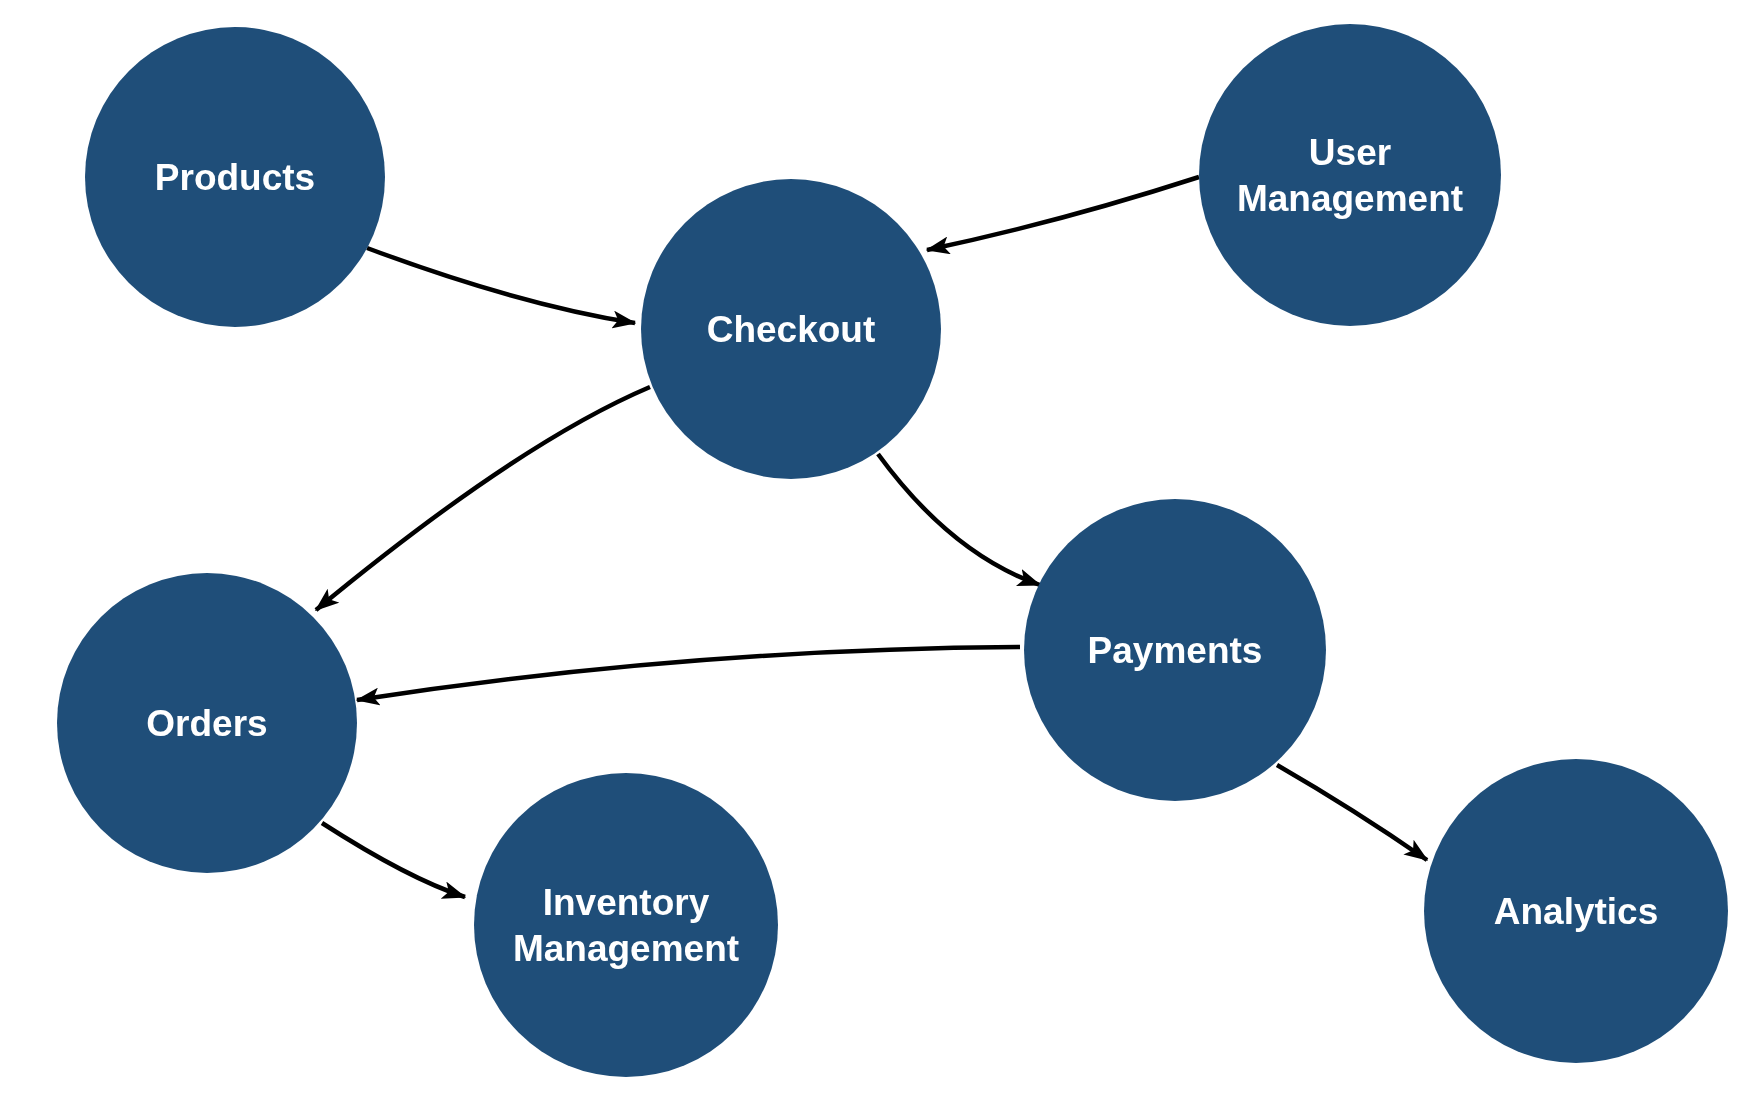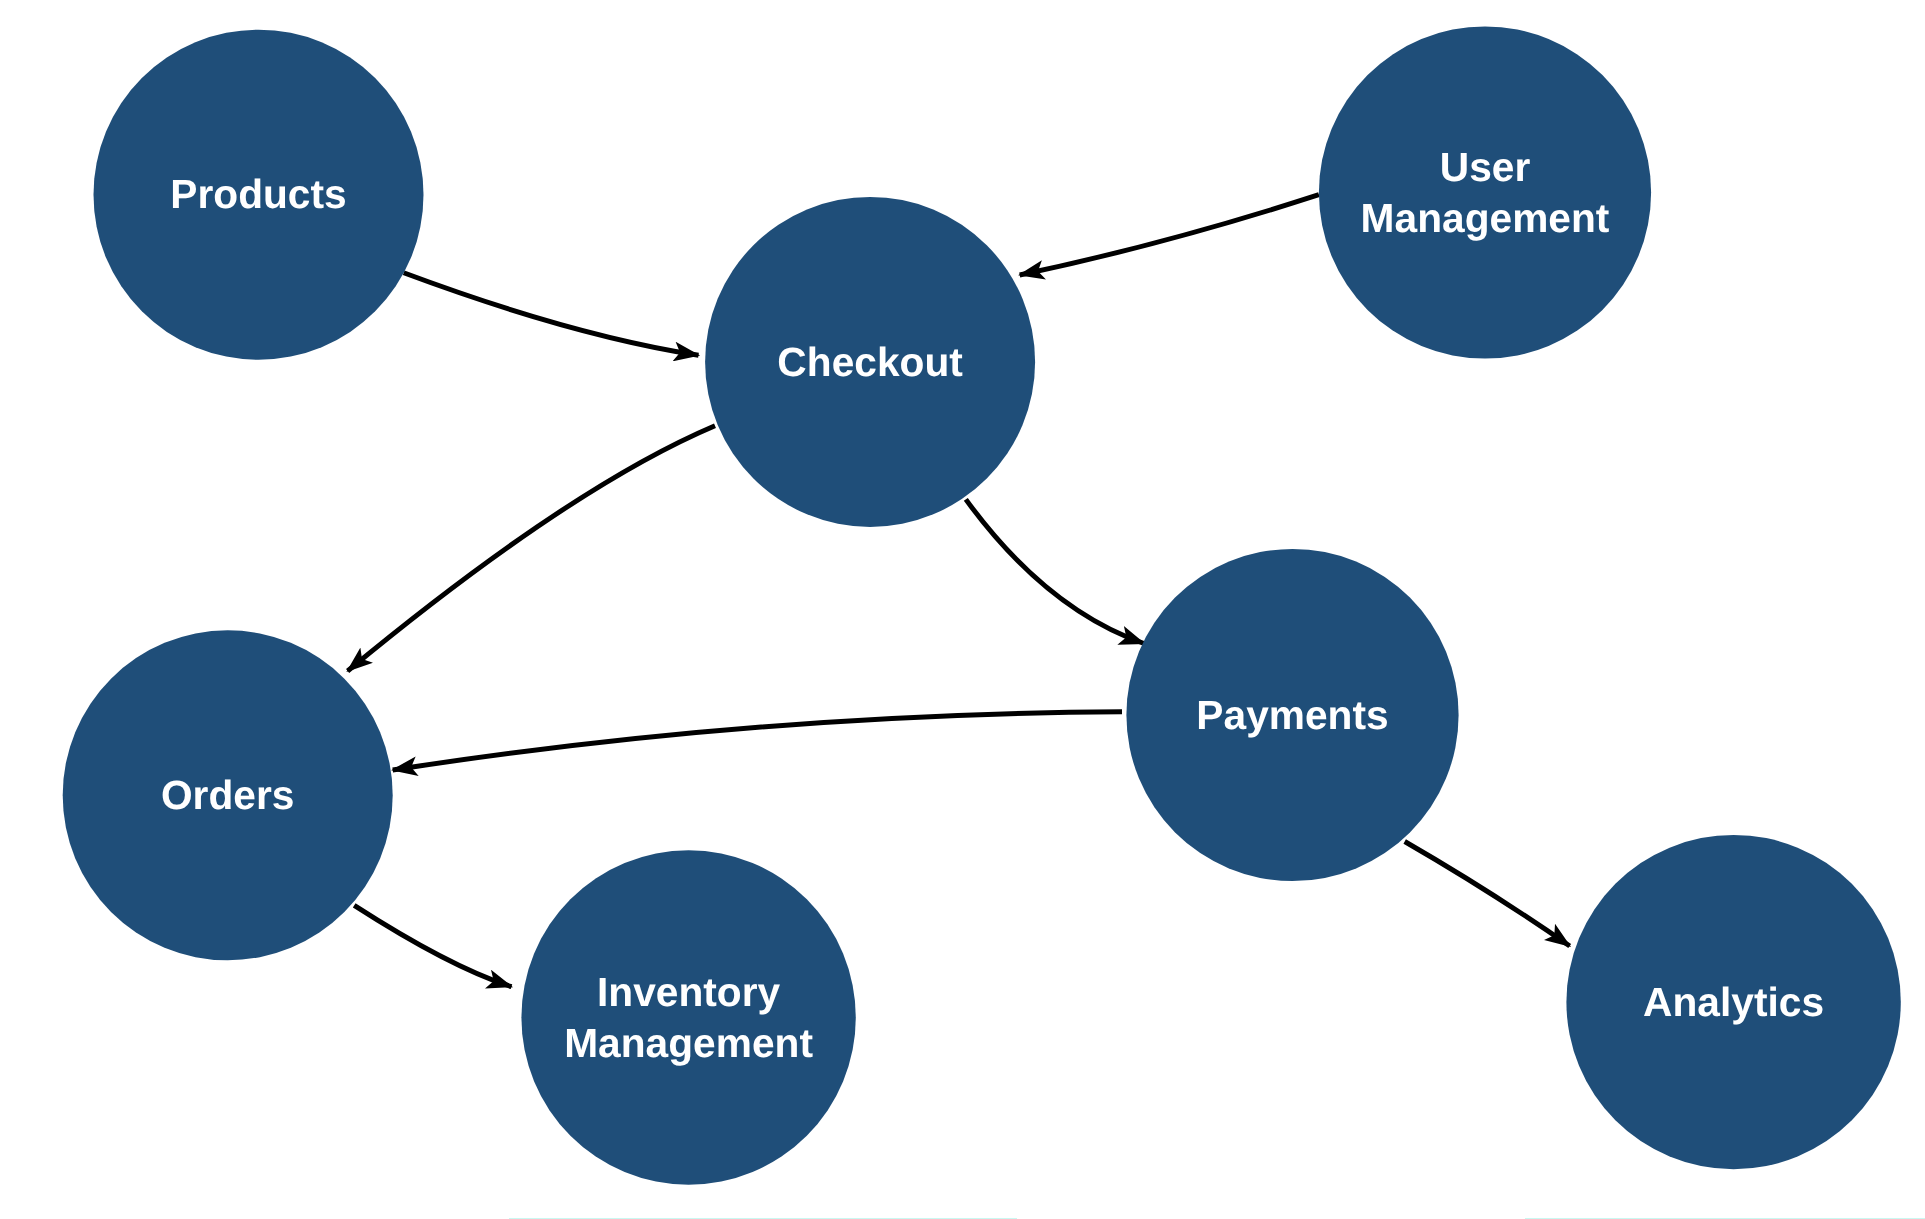--- a/index.html
+++ b/index.html
@@ -4,21 +4,21 @@
 <style>
   html, body {
     margin: 0;
     padding: 0;
     background: #ffffff;
   }
   .stage {
     position: relative;
     width: 1750px;
     height: 1108px;
-    background: #5eead4;
+    background: #000000;
     overflow: hidden;
     font-family: "Liberation Sans", sans-serif;
   }
   .stage svg {
     display: block;
     width: 1750px;
     height: 1108px;
   }
   .node-label {
     font-family: "Liberation Sans", sans-serif;

